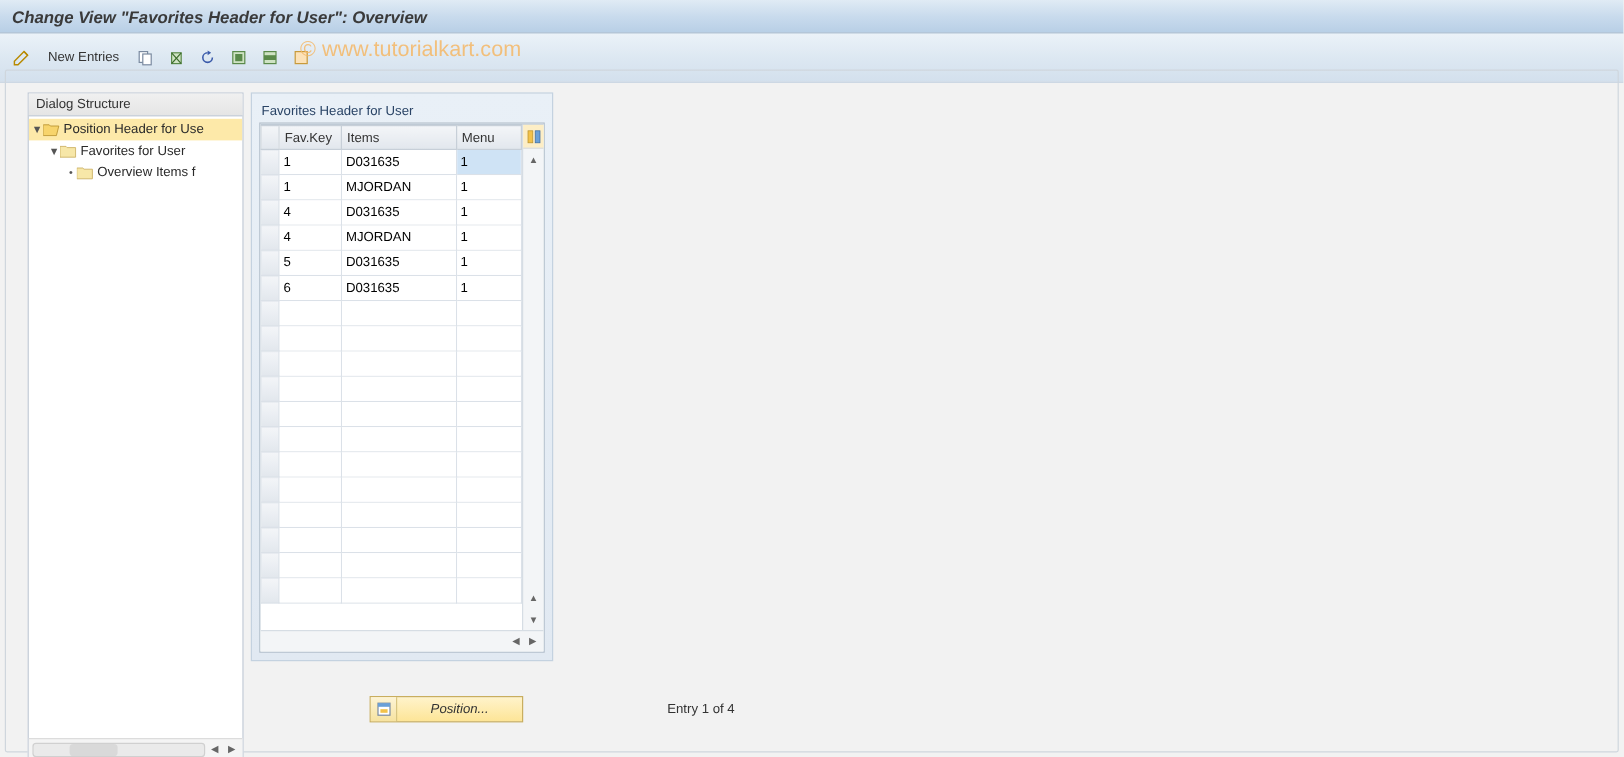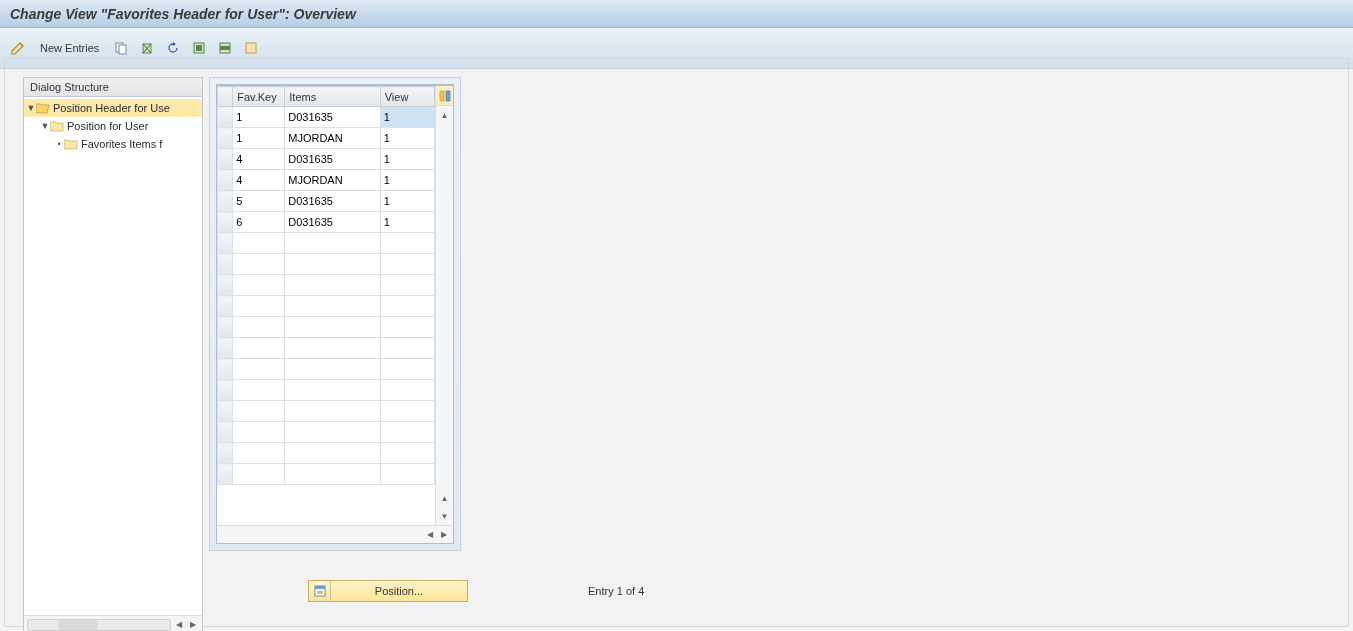--- a/index.html
+++ b/index.html
@@ -262,24 +262,25 @@
       display: flex;
       align-items: center;
       gap: 120px;
     }
     .position-btn {
       display: inline-flex;
       align-items: center;
       background: linear-gradient(to bottom, #fff3cb, #fde597);
       border: 1px solid #c9ae5f;
       height: 22px;
-      width: 160px;
+      width: 128px;
       cursor: pointer;
       font-size: 11px;
       color: #333;
+      font-style: italic;
     }
     .position-btn .pb-icon {
       width: 22px;
       height: 100%;
       border-right: 1px solid #d8c581;
       display: flex;
       align-items: center;
       justify-content: center;
       background: linear-gradient(to bottom, #fdf4d6, #f7e3a0);
     }
@@ -343,20 +344,21 @@
     <svg width="14" height="14" viewBox="0 0 14 14">
         <rect x="2" y="2" width="10" height="10" fill="#cfe3c4" stroke="#5a8a4a"></rect>
         <rect x="2" y="5" width="10" height="4" fill="#5a8a4a"></rect>
       </svg>
   </span>
   <span class="tb-btn">
     <svg width="14" height="14" viewBox="0 0 14 14">
         <rect x="2" y="2" width="10" height="10" fill="#fce2b8" stroke="#c89a3a"></rect>
       </svg>
   </span>
+  <div class="watermark">© www.tutorialkart.com</div>
 </div>
 
 <div class="frame-border"></div>
 
 <div class="main-area">
 
   <div class="tree-panel">
     <div class="tree-header">Dialog Structure</div>
     <div class="tree-body">
       <div class="tree-node selected">
@@ -368,58 +370,59 @@
         </span>
         <span>Position Header for Use</span>
       </div>
       <div class="tree-node" style="padding-left:16px">
         <span class="tree-toggle">▼</span>
         <span class="folder-icon">
           <svg width="14" height="12" viewBox="0 0 14 12">
               <path d="M0 2 L5 2 L6 3 L13 3 L13 11 L0 11 Z" fill="#f7e7a8" stroke="#c9ae5f" stroke-width="0.7"></path>
             </svg>
         </span>
-        <span>Position for User</span>
+        <span>Favorites for User</span>
       </div>
       <div class="tree-node" style="padding-left:30px">
         <span class="tree-toggle">•</span>
         <span class="folder-icon">
           <svg width="14" height="12" viewBox="0 0 14 12">
               <path d="M0 2 L5 2 L6 3 L13 3 L13 11 L0 11 Z" fill="#f7e7a8" stroke="#c9ae5f" stroke-width="0.7"></path>
             </svg>
         </span>
-        <span>Favorites Items f</span>
+        <span>Overview Items f</span>
       </div>
     </div>
     <div class="tree-scroll">
       <div class="hs-track">
           <div class="hs-thumb"></div>
         </div>
       <span class="scroll-btn">◀</span>
       <span class="scroll-btn">▶</span>
     </div>
   </div>
 
   <div class="table-wrap">
+    <div class="table-title">Favorites Header for User</div>
     <div class="table-panel">
       <div class="grid-area">
         <div class="grid-main">
           <table class="grid" id="grid">
             <colgroup>
               <col style="width:14px">
               <col style="width:48px">
               <col style="width:88px">
               <col style="width:50px">
             </colgroup>
             <thead>
               <tr>
                 <th class="rowsel-h"></th>
                 <th>Fav.Key</th>
                 <th>Items</th>
-                <th>View</th>
+                <th>Menu</th>
               </tr>
             </thead>
             <tbody id="grid-body">
                 <tr>
                   <td class="rowsel"></td>
                   <td><input class="cell" value="1" style=""></td>
                   <td><input class="cell" value="D031635" style=""></td>
                   <td><input class="cell sel" value="1" style=""></td>
                 </tr>
                 <tr>

